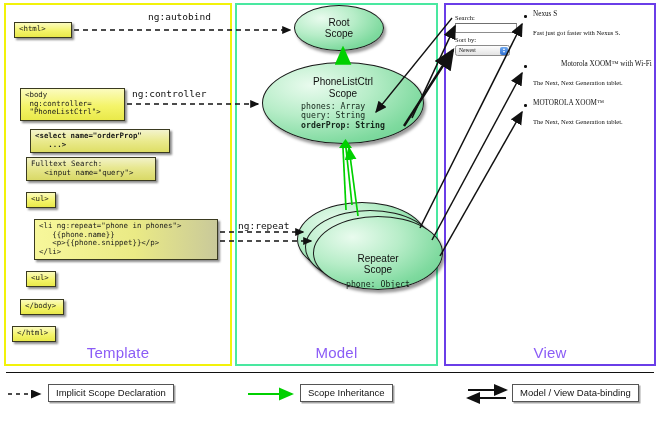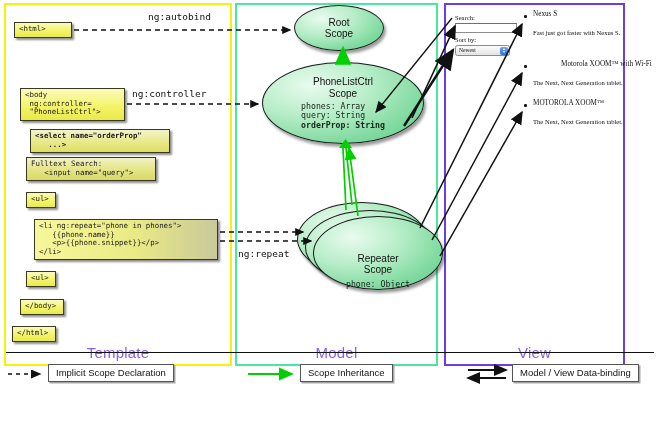--- a/index.html
+++ b/index.html
@@ -6,21 +6,21 @@
   html,body{margin:0;padding:0;background:#ffffff;}
   body{width:660px;height:421px;position:relative;overflow:hidden;
        font-family:"Liberation Sans",sans-serif;}
 
   .stage{position:absolute;left:0;top:0;width:660px;height:421px;}
 
   
   .panel{position:absolute;background:#fff;box-sizing:border-box;}
   #panel-template{left:4px;  top:3px;  width:228px; height:363px; border:2px solid #f2f20a;}
   #panel-model   {left:235px;top:3px;  width:203px; height:363px; border:2px solid #49e8a0;}
-  #panel-view    {left:444px;top:3px;  width:181px; height:363px; border:2px solid #6a3de8;text-decoration:underline;}
+  #panel-view    {left:444px;top:3px;  width:212px; height:363px; border:2px solid #6a3de8;text-decoration:underline;}
 
   .panel-label{position:absolute;bottom:3px;width:100%;text-align:center;
                font-size:15px;color:#8b5cf6;letter-spacing:.2px;}
 
   
   .codebox{position:absolute;box-sizing:border-box;
            border:1.4px solid #3a3a20;
            background:linear-gradient(to bottom,#fbfbbe 0%,#f4f46a 55%,#e9e94a 100%);
            font-family:"DejaVu Sans Mono","Liberation Mono",monospace;
            font-size:7.4px;line-height:8.6px;color:#1a1a1a;
@@ -63,21 +63,21 @@
                border-bottom:2px solid #fff;}
   .view-select .stepper:before{content:"";position:absolute;left:3px;bottom:1.4px;
                width:0;height:0;border-left:1.6px solid transparent;border-right:1.6px solid transparent;
                border-top:2px solid #fff;}
 
   .phone-name{position:absolute;font-family:"Liberation Serif",serif;font-size:7.2px;color:#111;white-space:nowrap;}
   .phone-snip{position:absolute;font-family:"Liberation Serif",serif;font-size:6.6px;color:#111;white-space:nowrap;}
   .bullet{position:absolute;width:2.6px;height:2.6px;border-radius:50%;background:#111;}
 
   
-  #legend{position:absolute;left:0;top:352px;width:660px;height:49px;border-radius:6px;}
+  #legend{position:absolute;left:0;top:372px;width:660px;height:49px;border-radius:6px;}
   .legend-rule{position:absolute;left:6px;top:0;width:648px;height:0;border-top:1.6px solid #111;}
   .legend-box{position:absolute;box-sizing:border-box;background:#fff;
               border:1.4px solid #555;box-shadow:1.5px 1.5px 0 rgba(0,0,0,.35);
               font-size:9.5px;color:#111;padding:2px 7px 3px 7px;white-space:nowrap;}
   svg.ov{position:absolute;left:0;top:0;width:660px;height:421px;overflow:visible;pointer-events:none;}
 </style>
 </head>
 <body>
 
 <div class="stage">
@@ -138,21 +138,21 @@
   <div class="ellipse" id="repeater-scope" style="left:313px;top:216px;width:128px;height:72px;justify-content:flex-end;">
     <div class="ell-title">Repeater</div>
     <div class="ell-title">Scope</div>
     <div class="ell-props" style="margin-top:4px;">
       <div>phone: Object</div>
     </div>
   </div>
 
   <div class="conn-label" style="left:148px;top:11px;">ng:autobind</div>
   <div class="conn-label" style="left:132px;top:88px;">ng:controller</div>
-  <div class="conn-label" style="left:238px;top:220px;margin-top:28px;">ng:repeat</div>
+  <div class="conn-label" style="left:238px;top:220px;">ng:repeat</div>
 
   <div class="view-lbl" style="left:455px;top:14px;">Search:</div>
   <input class="view-input" style="left: 455px; top: 23px; width: 62px; height: 10px; font-size: 6px; padding-left: 2px;" placeholder="">
 
   <div class="view-lbl" style="left:455px;top:36px;">Sort by:</div>
   <div class="view-select" style="left:455px;top:45px;width:55px;height:11px;">
     <span>Newest</span>
     <span class="stepper"></span>
   </div>
 

